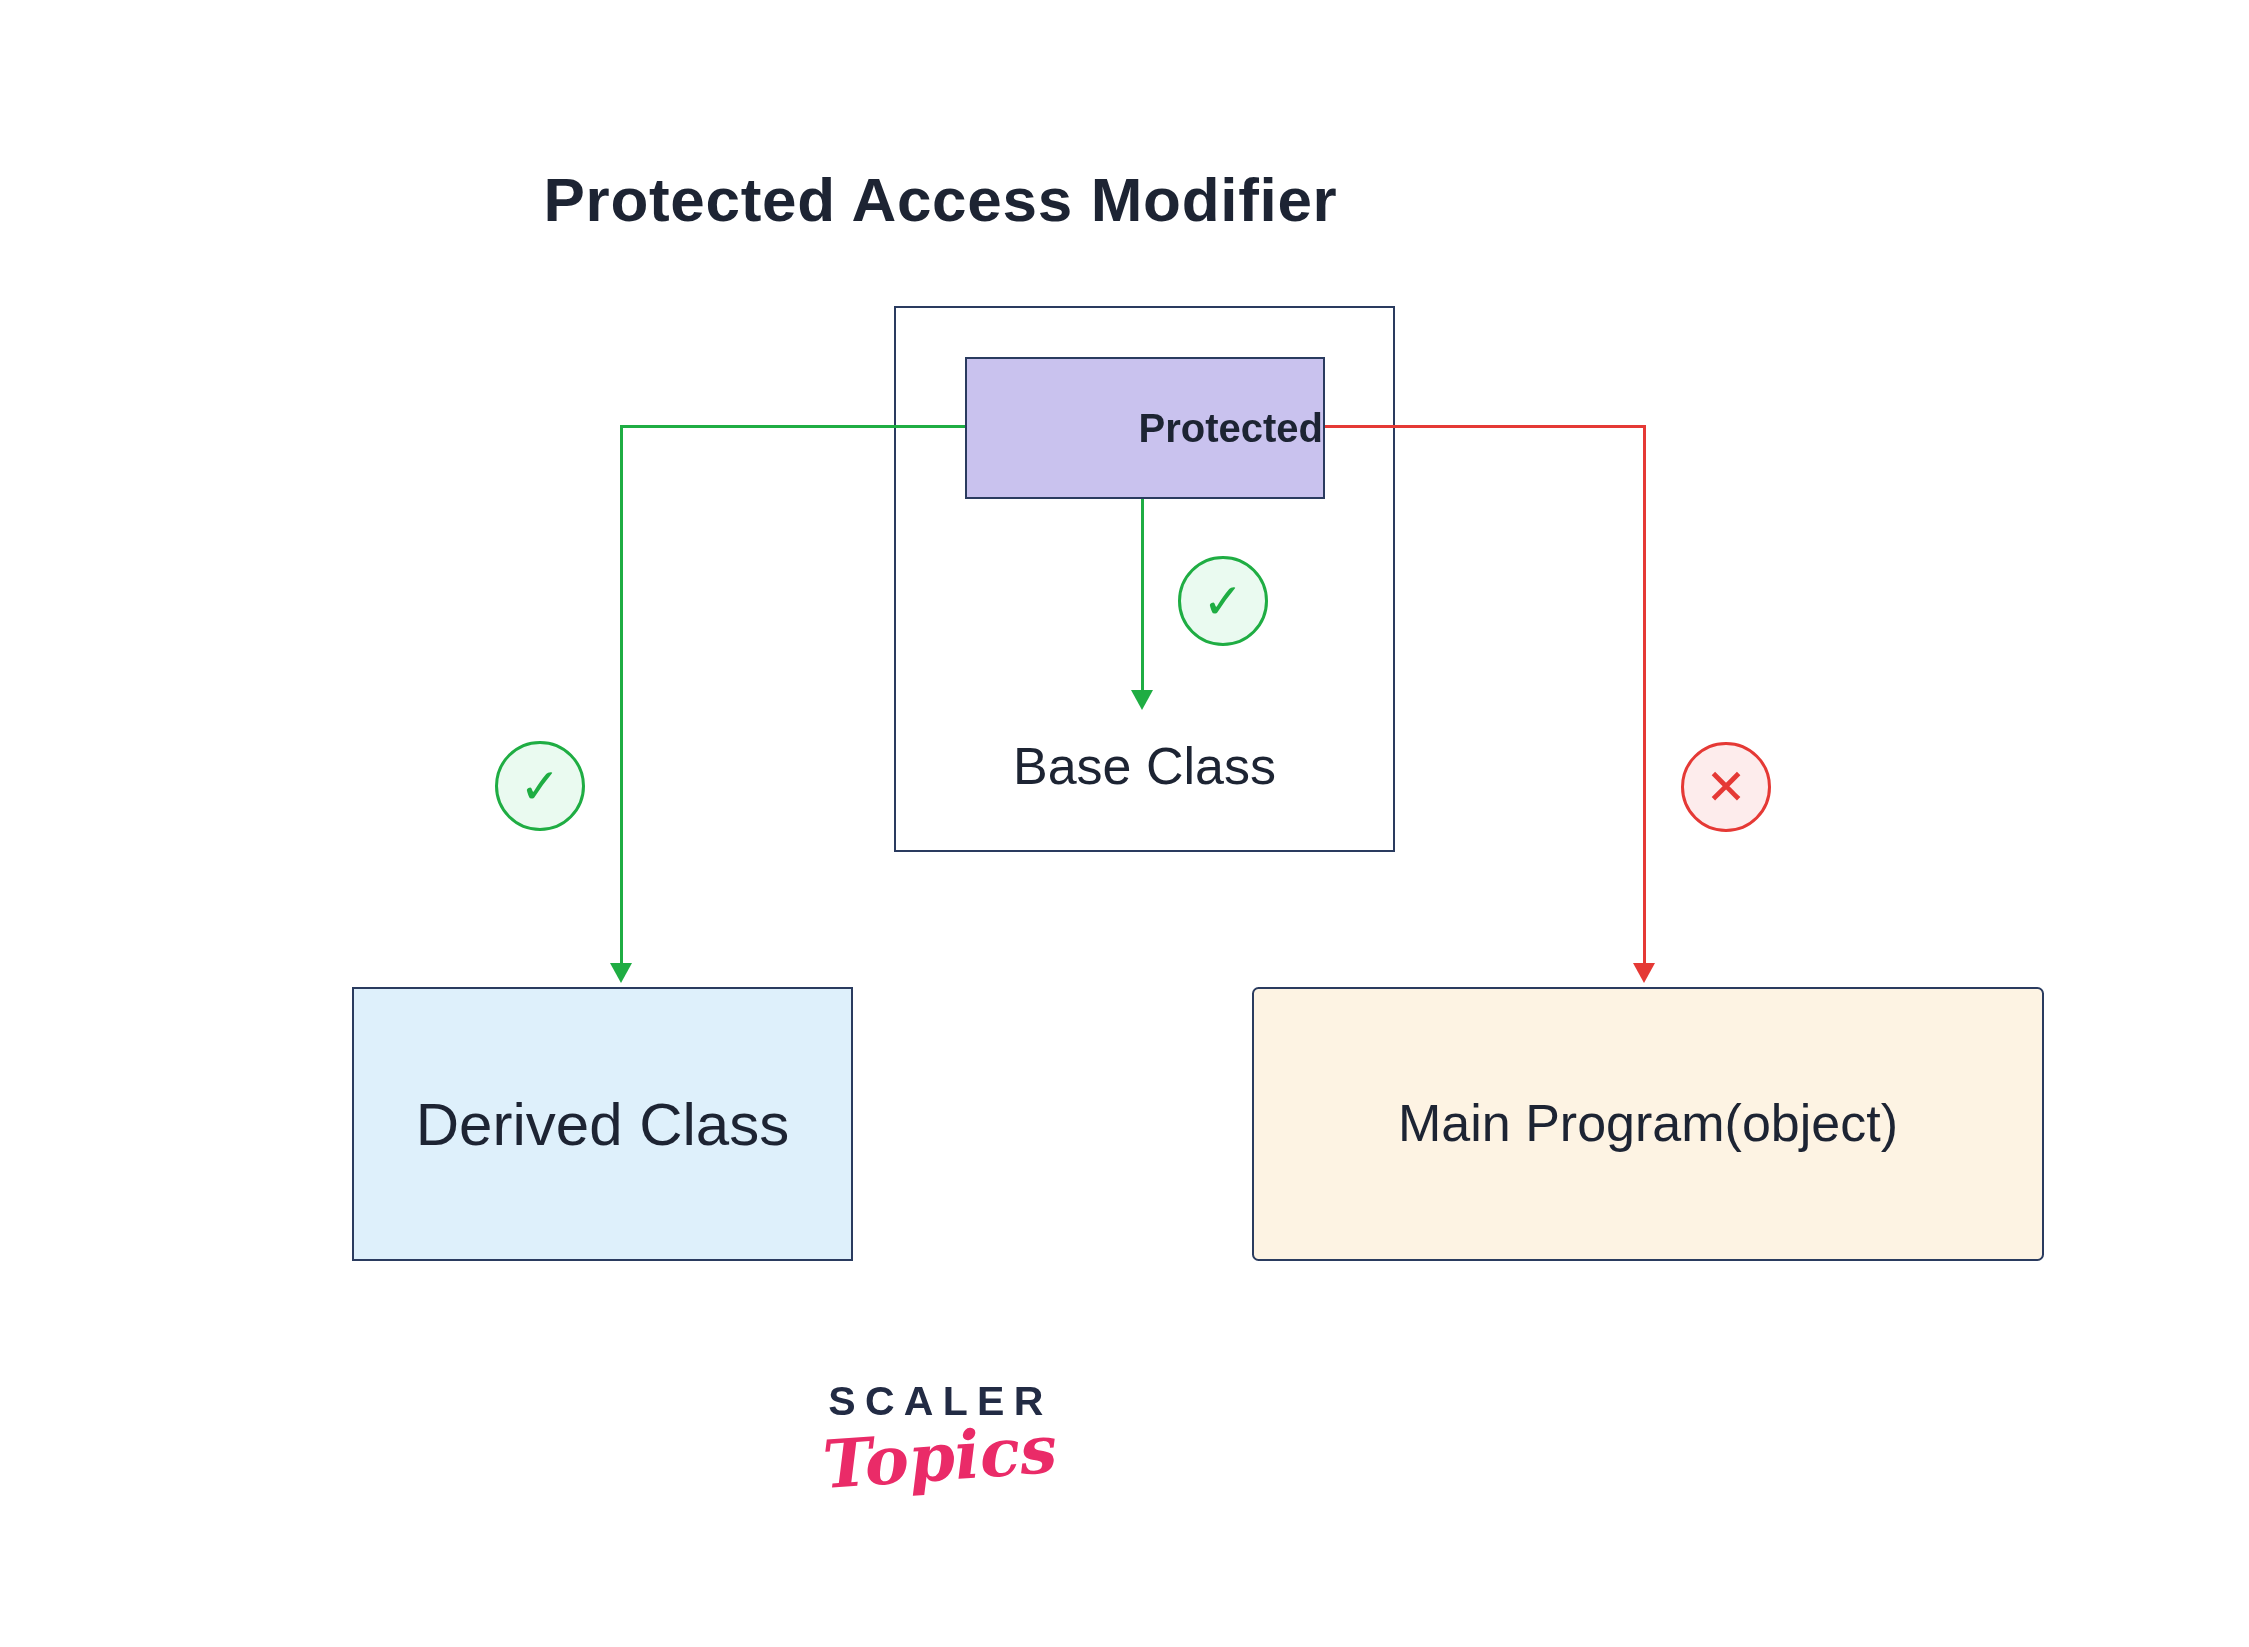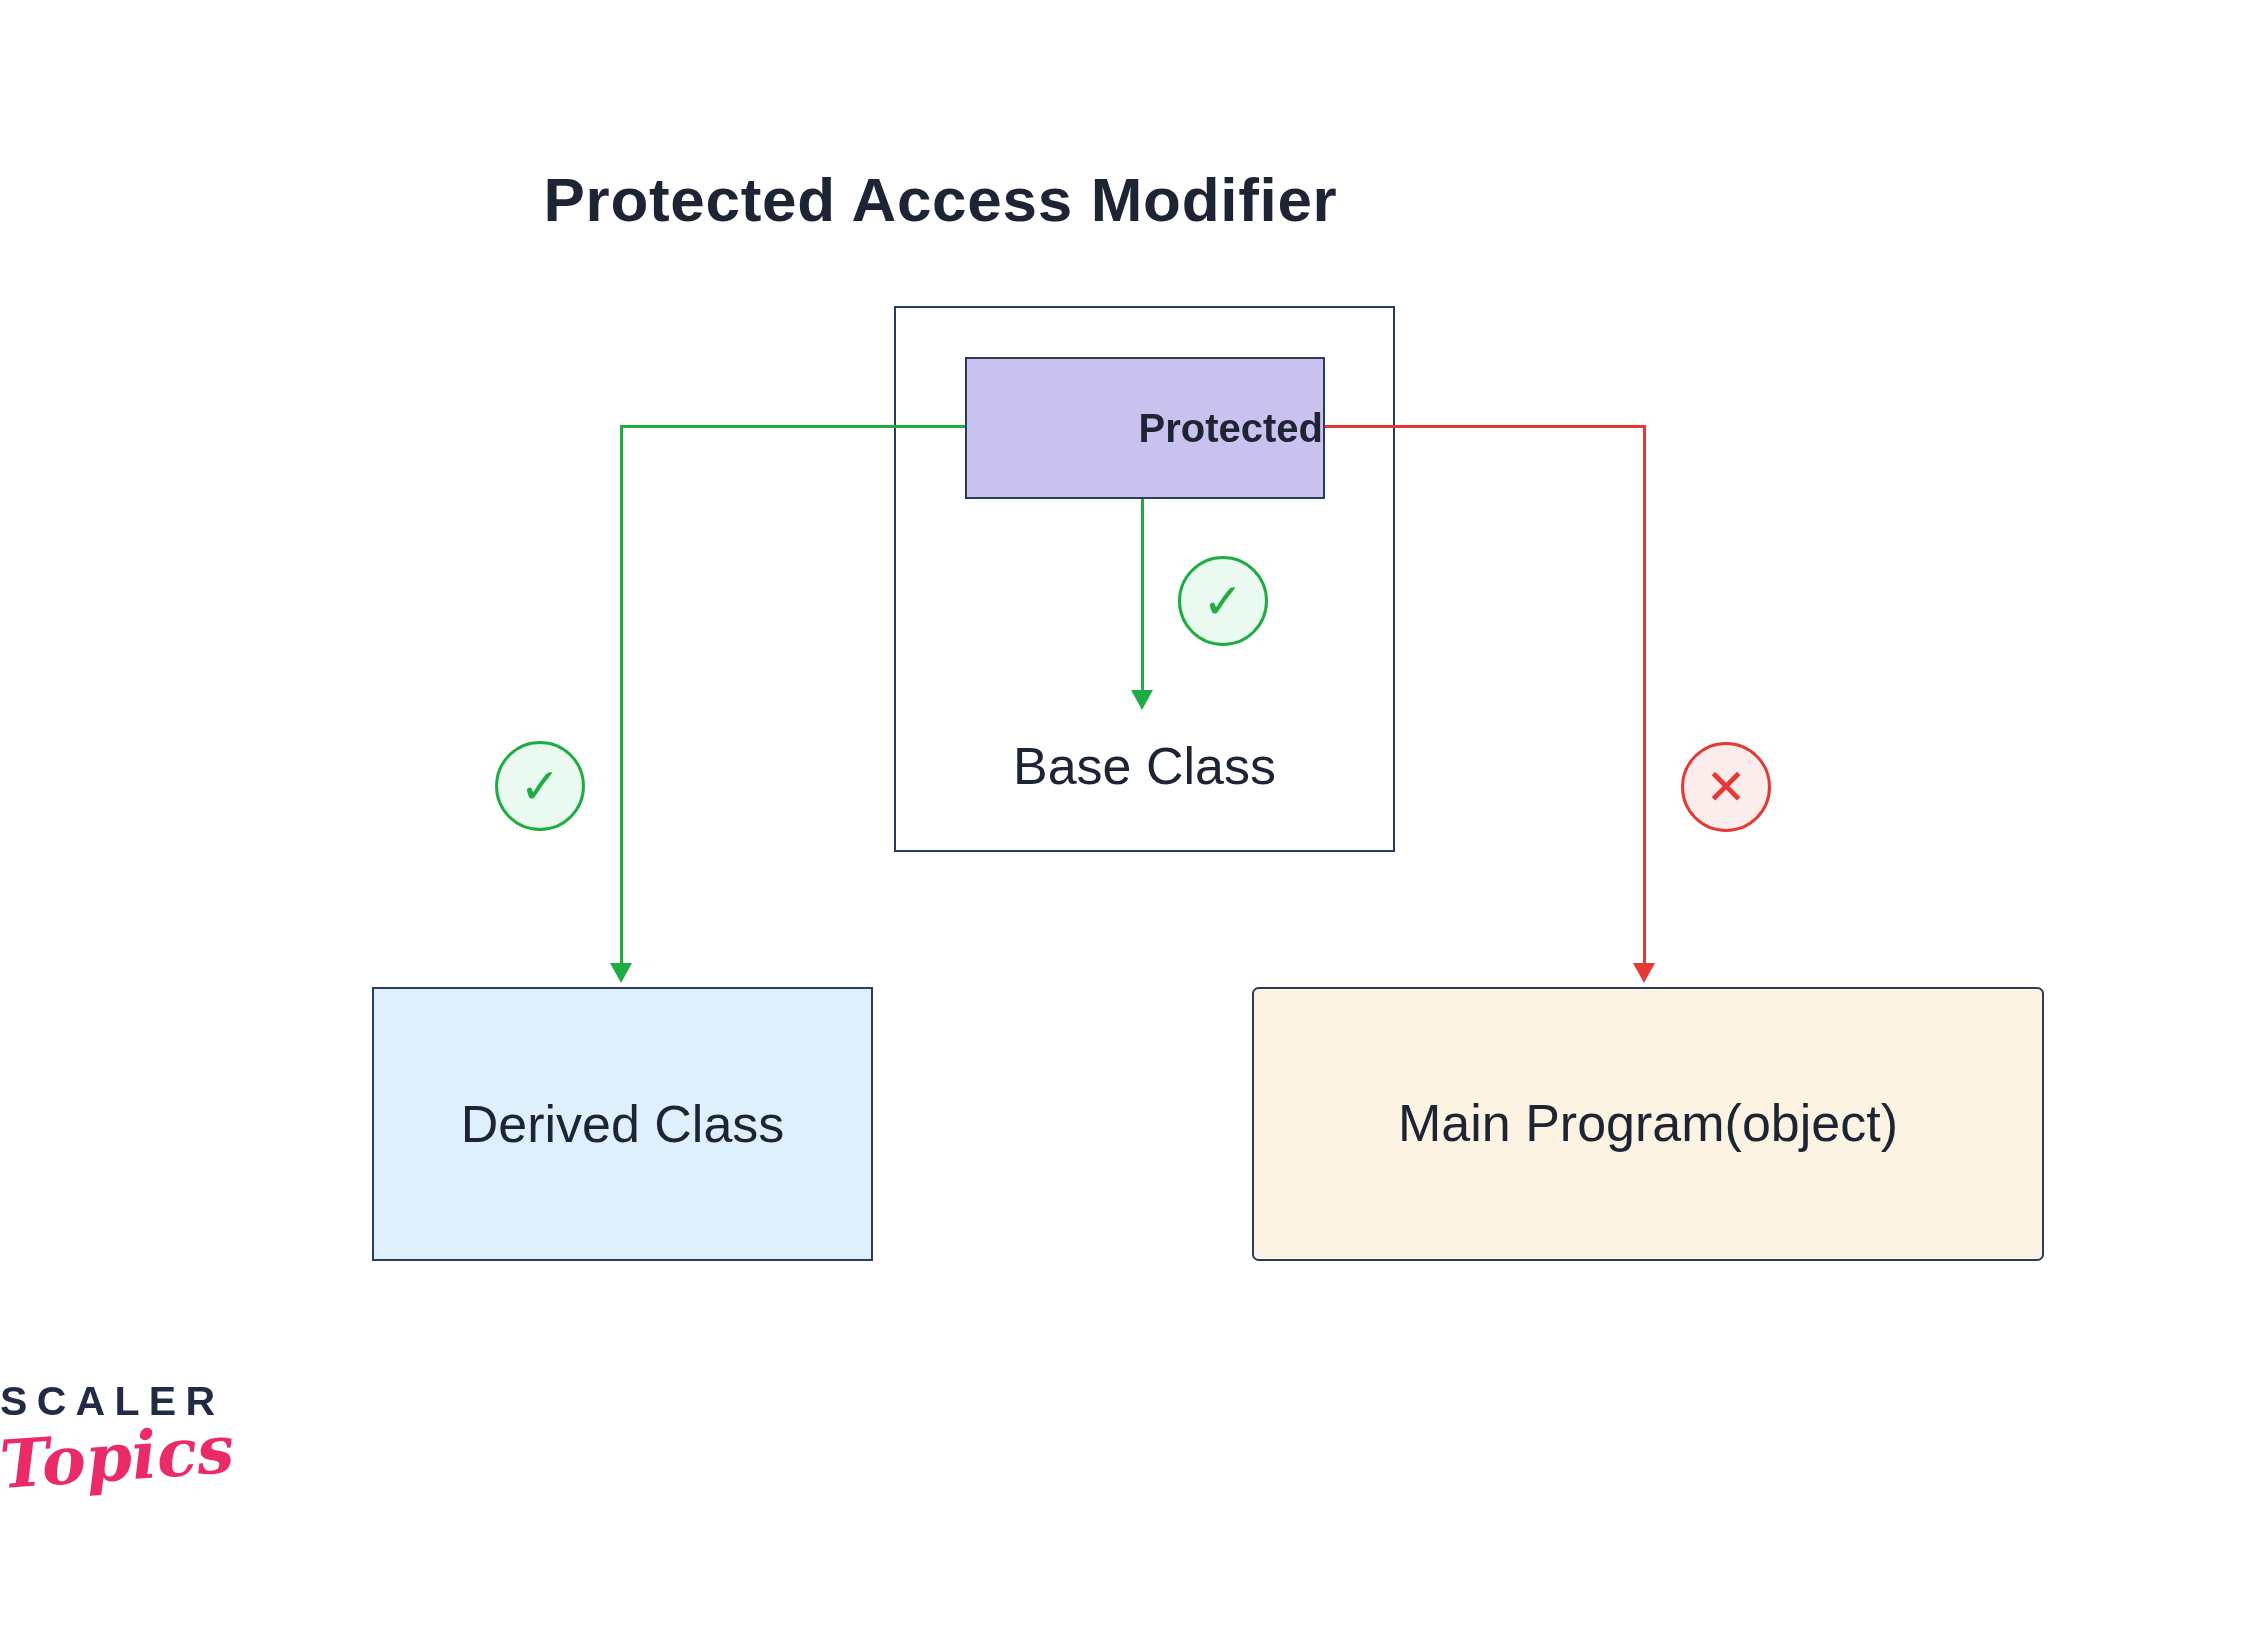--- a/index.html
+++ b/index.html
@@ -74,36 +74,36 @@
     display:flex;align-items:center;justify-content:center;
     font-size:49px;font-weight:700;z-index:4;
   }
   .badge.check{border:3.3px solid var(--green);background:var(--green-bg);color:var(--green);}
   .badge.cross{border:3.3px solid var(--red);background:var(--red-bg);color:var(--red);}
   .badge-inner-check{left:1178px;top:556px;}
   .badge-left-check{left:495px;top:741px;}
   .badge-right-cross{left:1681px;top:742px;}
 
   .derived-box{
-    position:absolute;left:372px;top:987px;width:501px;height:274px;
+    position:absolute;left:352px;top:987px;width:501px;height:274px;
     background:var(--blue-fill);border:2px solid var(--navy);
     display:flex;align-items:center;justify-content:center;
-    font-size:52px;color:var(--ink);
+    font-size:60px;color:var(--ink);
   }
 
   .main-box{
     position:absolute;left:1252px;top:987px;width:792px;height:274px;
     background:var(--cream-fill);border:2px solid var(--navy);border-radius:6.6px;
     display:flex;flex-direction:row;align-items:center;justify-content:center;
     font-size:52px;color:var(--ink);line-height:1.45;
   }
 
   .branding{
     position:absolute;left:0;right:0;top:1381px;
-    display:flex;flex-direction:column;align-items:flex-start;
+    display:flex;flex-direction:column;align-items:center;
   }
   .scaler-wordmark{
     font-size:41px;font-weight:800;letter-spacing:9.3px;
     color:#222b44;line-height:1;
   }
   .topics-wordmark{
     font-family:"DejaVu Serif","Liberation Serif",serif;
     font-style:italic;font-weight:700;
     font-size:66px;line-height:1.05;color:var(--pink);
     transform:rotate(-4deg);margin-top:1.3px;

